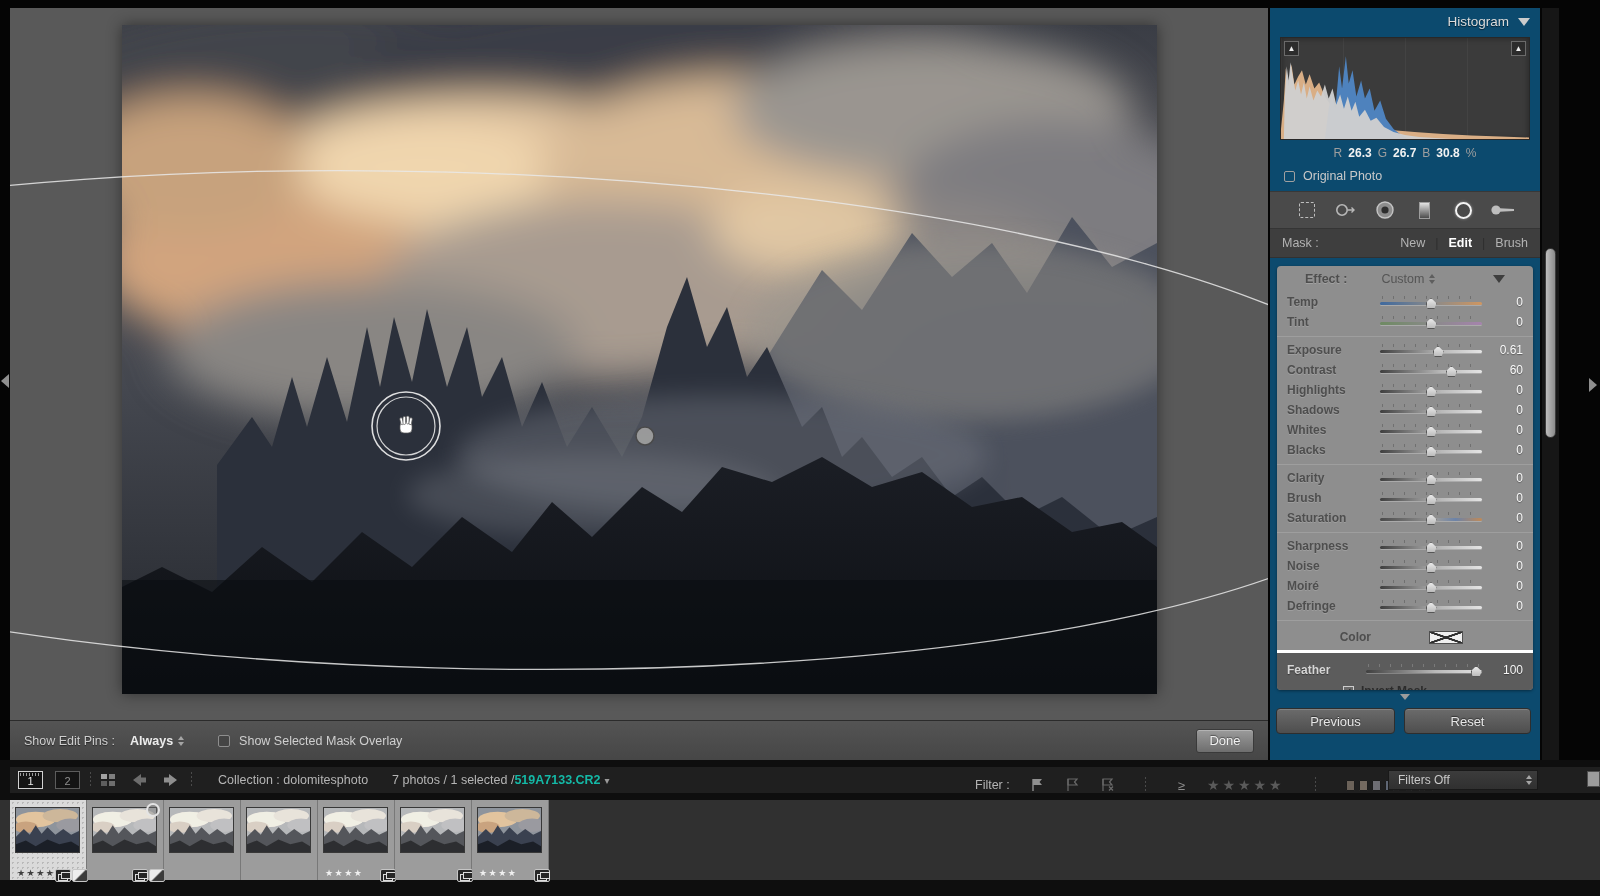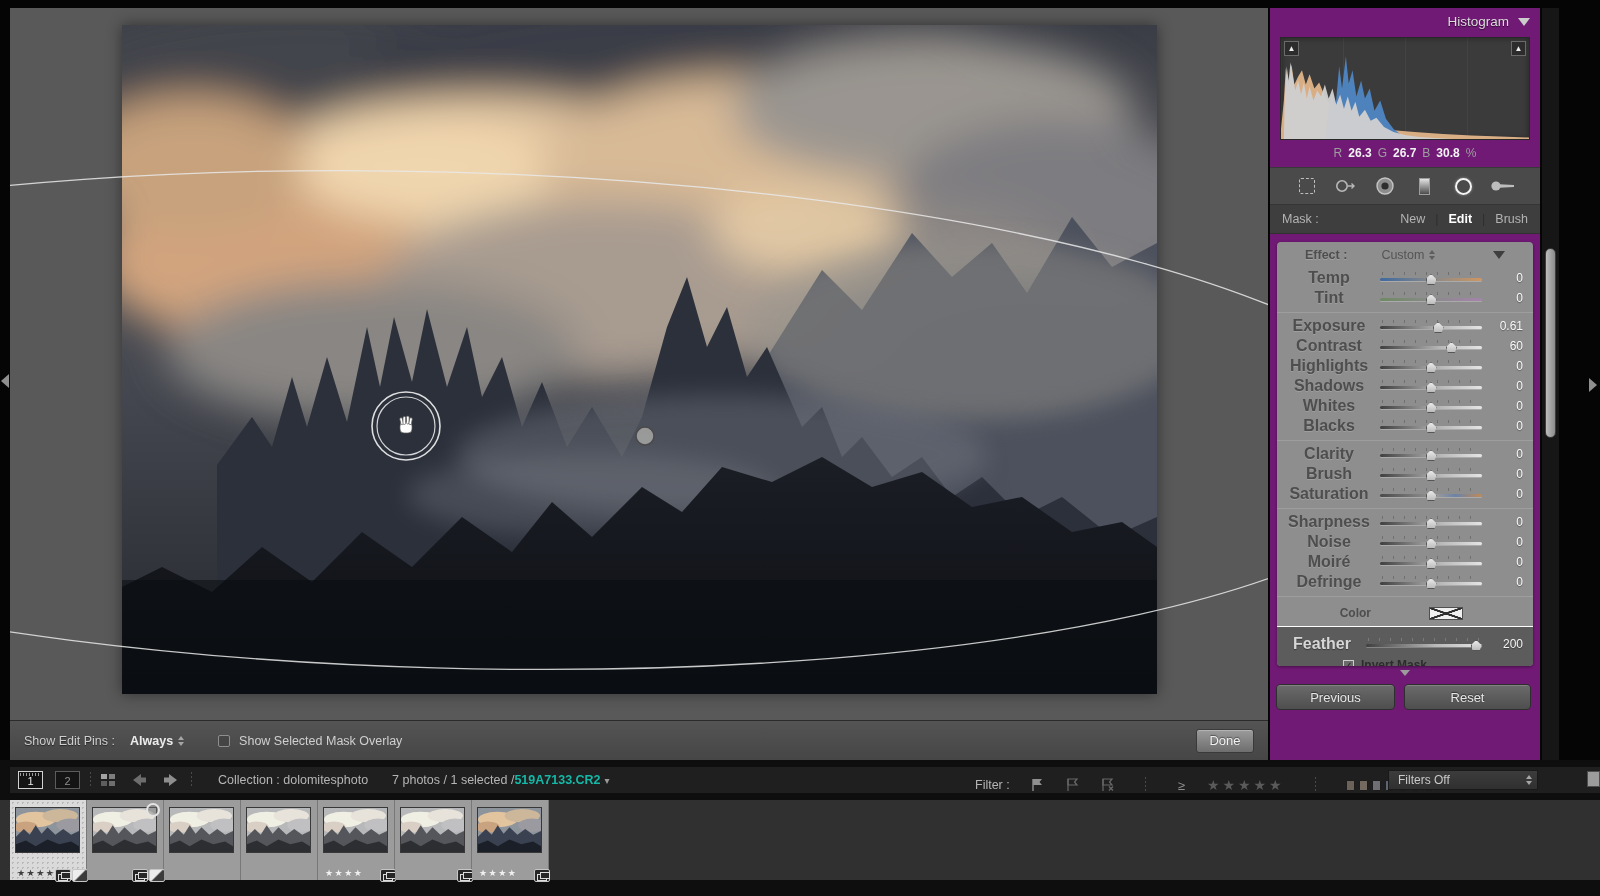--- a/index.html
+++ b/index.html
@@ -25,21 +25,21 @@
   .updn i.d { border-top:4px solid #a5a5a5; }
   .cbx { width:12px; height:12px; border:1px solid #8e8e8e; background:#454545; border-radius:2px; display:inline-block; }
   .edit-toolbar .cbx { margin-left:34px; }
   .edit-toolbar .overlay-lbl { margin-left:9px; }
   .done-btn { margin-left:auto; margin-right:14px; width:58px; height:24px;
     background:linear-gradient(#9b9b9b,#6e6e6e); border:1px solid #3a3a3a; border-radius:3px;
     color:#f1f1f1; font-size:13px; display:flex; align-items:center; justify-content:center;
     text-shadow:0 -1px 1px rgba(0,0,0,.45); box-shadow:inset 0 1px 0 rgba(255,255,255,.25); }
 
   
-  .right-panel { position:absolute; left:1270px; top:8px; width:270px; height:752px; background:#701a75; overflow:hidden; }
+  .right-panel { position:absolute; left:1270px; top:8px; width:270px; height:752px; background:#0c4a6e; overflow:hidden; }
   .hist-header { height:27px; display:flex; align-items:center; justify-content:flex-end; padding-right:10px; gap:9px; }
   .hist-title { color:#dcdcdc; font-size:13.5px; text-shadow:0 1px 1px rgba(0,0,0,.6); }
   .tri-down { width:0; height:0; border-left:6px solid transparent; border-right:6px solid transparent; border-top:8px solid #cccccc; }
   .hist-box { position:relative; margin:2px 10px 0; height:103px; background:#3b3b3b; border:1px solid #282828; box-shadow:inset 0 0 6px rgba(0,0,0,.4);
     background-image:linear-gradient(90deg, rgba(255,255,255,.04) 1px, transparent 1px); background-size:25% 100%; }
   .hist-box svg { position:absolute; left:0; top:0; width:100%; height:100%; }
   .clipbox { position:absolute; top:3px; width:15px; height:15px; background:#2c2c2c; border:1px solid #6a6a6a;
     display:flex; align-items:center; justify-content:center; color:#ededed; font-size:8px; z-index:2; }
   .clipbox.l { left:3px; } .clipbox.r { right:3px; }
   .rgb-row { height:22px; display:flex; align-items:center; justify-content:center; gap:6px; font-size:12px; margin-top:2px; }
@@ -63,41 +63,41 @@
 
   .effect-panel { position:relative; margin:8px 7px 0; height:424px; background:#8e8e8e; border-radius:4px; overflow:hidden;
     box-shadow:0 1px 3px rgba(0,0,0,.4); }
   .eff-head { height:26px; display:flex; align-items:center; padding:0 28px; }
   .eff-head .h1 { color:#4e4e4e; font-weight:bold; font-size:12.5px; text-shadow:0 1px 0 rgba(255,255,255,.18); }
   .eff-head .h2 { margin-left:34px; color:#555555; font-size:12.5px; }
   .eff-head .updn i.u { border-bottom-color:#5e5e5e; } .eff-head .updn i.d { border-top-color:#5e5e5e; }
   .eff-head .tri { margin-left:auto; width:0; height:0; border-left:6px solid transparent; border-right:6px solid transparent; border-top:8px solid #3e3e3e; }
 
   .srow { display:flex; align-items:center; height:20px; padding:0 10px; }
-  .srow .sl { width:84px; text-align:center; color:#4e4e4e; font-size:16px; font-weight:bold; text-shadow:0 1px 0 rgba(255,255,255,.15); }
+  .srow .sl { width:84px; text-align:left; color:#4e4e4e; font-size:12px; font-weight:bold; text-shadow:0 1px 0 rgba(255,255,255,.15); }
   .trackwrap { position:relative; flex:1; height:14px; margin:0 9px; }
   .trackwrap::before { content:""; position:absolute; left:2px; right:2px; top:1px; height:3px;
     background:repeating-linear-gradient(90deg,#707070 0 1px, transparent 1px 11px); }
   .track { position:absolute; left:0; right:0; top:7px; height:3px; border-radius:2px;
     background:linear-gradient(90deg,#3f3f3f,#b9b9b9 60%,#e4e4e4); box-shadow:0 1px 0 rgba(255,255,255,.25); }
   .track.temp { background:linear-gradient(90deg,#3f699e,#8a8a8a 52%,#cf9660); }
   .track.tint { background:linear-gradient(90deg,#6e8a62,#8a8a8a 52%,#a583ad); }
   .track.sat  { background:linear-gradient(90deg,#4a4a4a,#9a9a9a 55%,#6c83a8 74%,#c08a58); }
   .knob { position:absolute; top:3px; width:11px; height:11px; margin-left:-5.5px; background:linear-gradient(#e9e9e9,#bcbcbc);
     border:1px solid #565656; clip-path:polygon(50% 0, 100% 48%, 80% 100%, 20% 100%, 0 48%); }
   .sval { width:32px; text-align:right; color:#fafafa; font-size:12px; text-shadow:0 1px 1px rgba(0,0,0,.35); }
   .gdiv { height:1px; background:#767676; border-bottom:1px solid #9e9e9e; margin:4px 0 3px; }
 
   .color-row { display:flex; align-items:center; height:26px; padding:0 10px; }
   .color-row .sl { width:84px; text-align:right; color:#4e4e4e; font-size:12px; font-weight:bold; }
   .swatch { margin-left:58px; width:34px; height:13px; border:1px solid #4f4f4f; background:
     linear-gradient(to top right, transparent 44%, #2f2f2f 46%, #2f2f2f 54%, transparent 56%),
     linear-gradient(to bottom right, transparent 44%, #2f2f2f 46%, #2f2f2f 54%, transparent 56%), #f0f0f0; }
 
-  .feather-sec { background:#5c5c5c; border-top:1px solid #ffffff; padding-top:7px; height:70px; }
+  .feather-sec { background:#5c5c5c; border-top:3px solid #ffffff; padding-top:7px; height:70px; }
   .feather-sec .srow .sl { color:#d6d6d6; text-shadow:0 1px 1px rgba(0,0,0,.4); width:70px; }
   .feather-sec .sval { color:#f4f4f4; }
   .feather-sec .trackwrap::before { background:repeating-linear-gradient(90deg,#7a7a7a 0 1px, transparent 1px 11px); }
   .invert-row { display:flex; align-items:center; margin-top:4px; padding-left:66px; gap:7px; }
   .invert-row .icb { width:11px; height:11px; border:1px solid #cdcdcd; background:#6a6a6a; color:#1d1d1d; font-size:10px; line-height:10px; text-align:center; }
   .invert-row .ilbl { color:#2c2c2c; font-size:12px; font-weight:bold; }
   .panel-end { width:0; height:0; margin:4px auto 0; border-left:5px solid transparent; border-right:5px solid transparent; border-top:6px solid #9c9c9c; }
 
   .pr-row { display:flex; margin:8px 6px 0; gap:9px; }
   .pbtn { height:26px; background:linear-gradient(#6b6b6b,#4e4e4e); border:1px solid #2e2e2e; border-radius:4px;
@@ -265,20 +265,24 @@
     <div class="rgb-row">
       <span class="k">R</span>
       <span class="v">26.3</span>
       <span class="k">G</span>
       <span class="v">26.7</span>
       <span class="k">B</span>
       <span class="v">30.8</span>
       <span class="k">%</span>
     </div>
 
+    <div class="orig-row">
+      <span class="cbx"></span>
+      <span>Original Photo</span>
+    </div>
 
     <div class="tool-strip">
       <span class="tool">
           <span class="ic-crop"></span>
         </span>
       <span class="tool">
         <svg width="22" height="16" viewBox="0 0 22 16">
           <circle cx="7" cy="8" r="5.2" fill="none" stroke="#b8b8b8" stroke-width="1.6"></circle>
           <path d="M13,8 h6 M16.5,5.5 L19,8 L16.5,10.5" fill="none" stroke="#b8b8b8" stroke-width="1.4"></path>
         </svg>
@@ -454,21 +458,21 @@
         <span class="swatch"></span>
       </div>
 
       <div class="feather-sec">
         <div class="srow">
           <span class="sl">Feather</span>
           <span class="trackwrap">
               <span class="track"></span>
               <span class="knob" style="left: 95%;"></span>
             </span>
-          <span class="sval">200</span>
+          <span class="sval">100</span>
         </div>
         <div class="invert-row">
           <span class="icb">✓</span>
           <span class="ilbl">Invert Mask</span>
         </div>
       </div>
     </div>
     <div class="panel-end"></div>
 
     <div class="pr-row">

